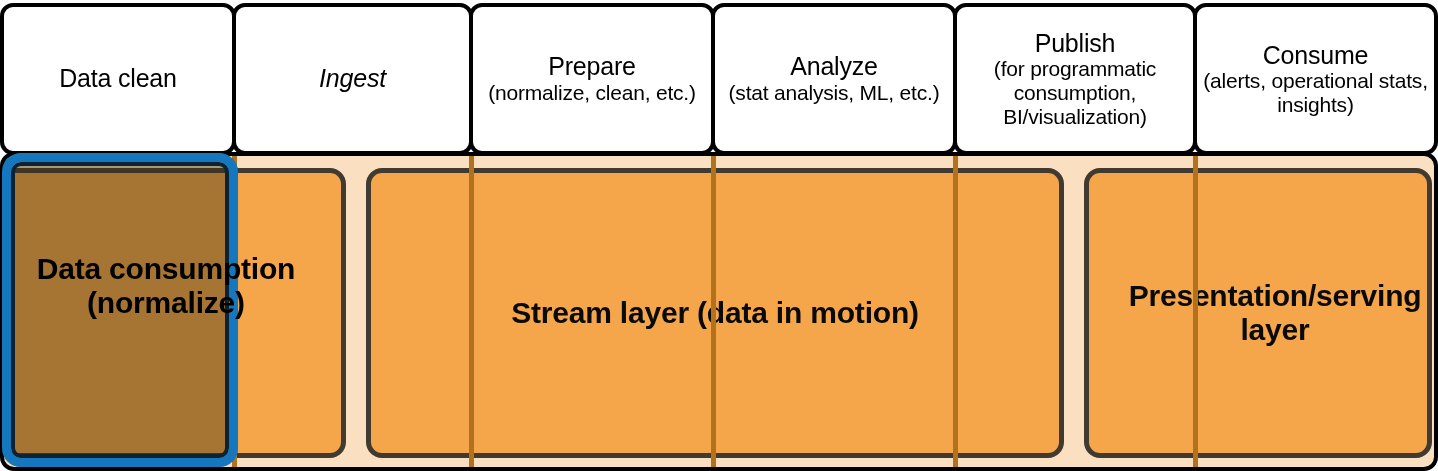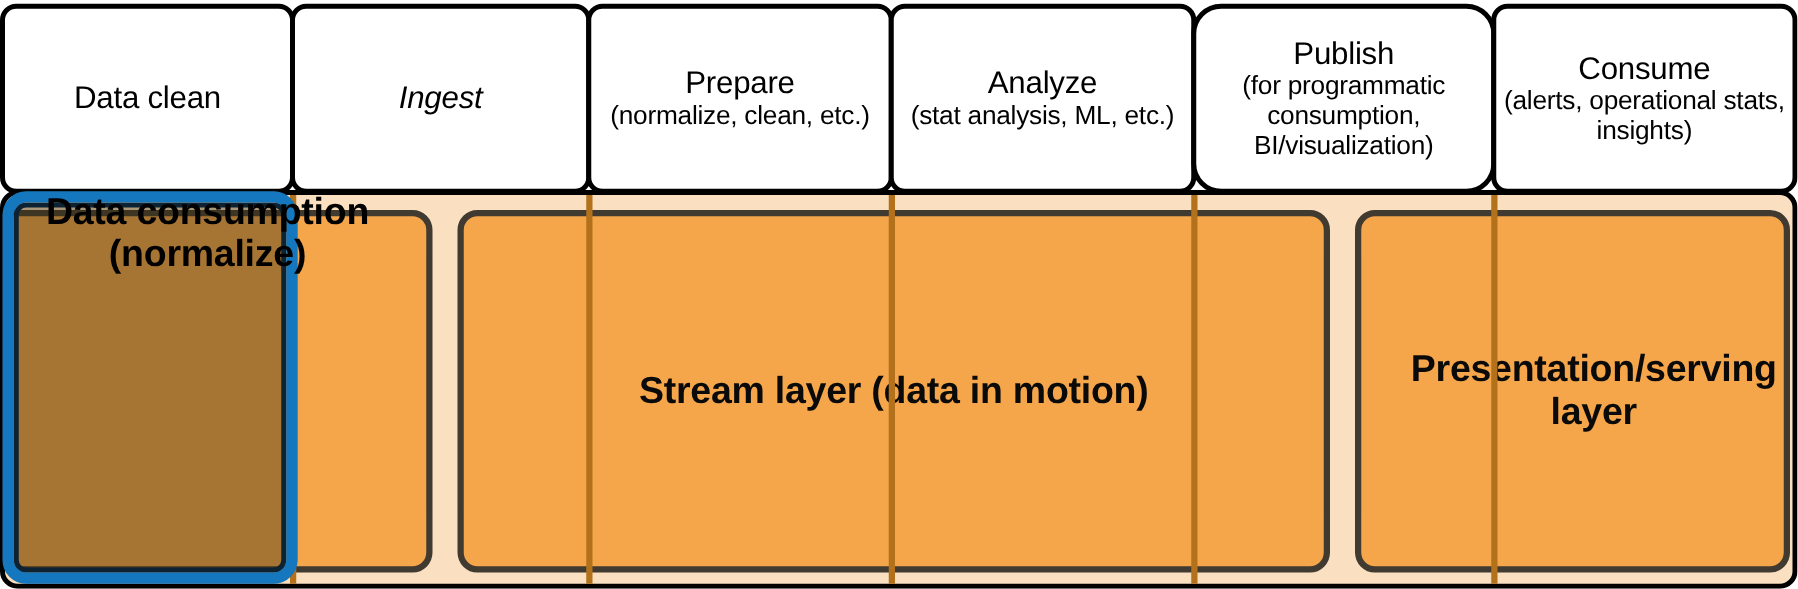--- a/index.html
+++ b/index.html
@@ -107,24 +107,25 @@
     top: 153px;
     width: 236px;
     height: 314px;
     border-radius: 19px;
     background: rgba(60, 50, 20, 0.42);
     z-index: 5;
   }
   .highlight-label {
     position: absolute;
     left: 6px;
-    top: 153px;
+    top: 141px;
     width: 320px;
     height: 290px;
     display: flex;
+    align-items: center;
     justify-content: center;
     text-align: center;
     z-index: 7;
     pointer-events: none;
   }
   .highlight-label span {
     font-size: 30px;
     font-weight: bold;
     color: #000000;
     line-height: 1.14;
@@ -157,21 +158,21 @@
       </div>
     </div>
 
     <div class="header-cell" style="left:711px; width:246px;">
       <div class="header-text">
         <span>Analyze</span>
         <span class="sub">(stat analysis, ML, etc.)</span>
       </div>
     </div>
 
-    <div class="header-cell" style="left:953px; width:244px;border-radius:24px;">
+    <div class="header-cell" style="left:953px; width:244px;">
       <div class="header-text">
         <span>Publish</span>
         <span class="sub">(for programmatic consumption, BI/visualization)</span>
       </div>
     </div>
 
     <div class="header-cell" style="left:1193px; width:245px;">
       <div class="header-text">
         <span>Consume</span>
         <span class="sub">(alerts, operational stats, insights)</span>

